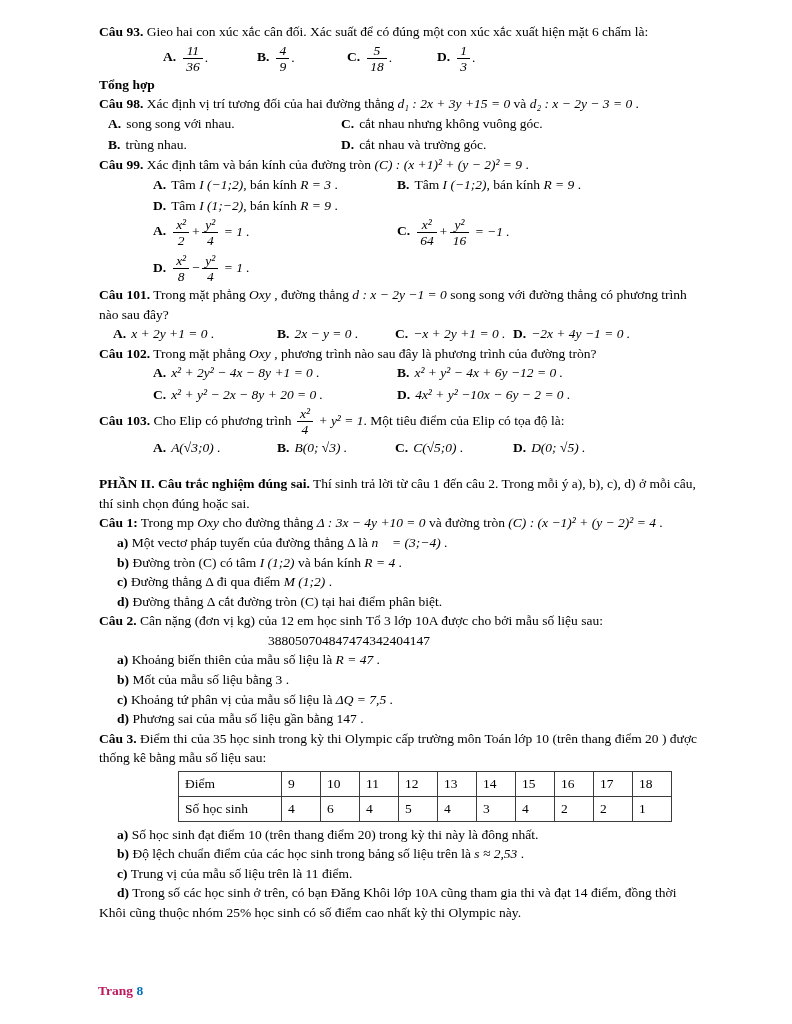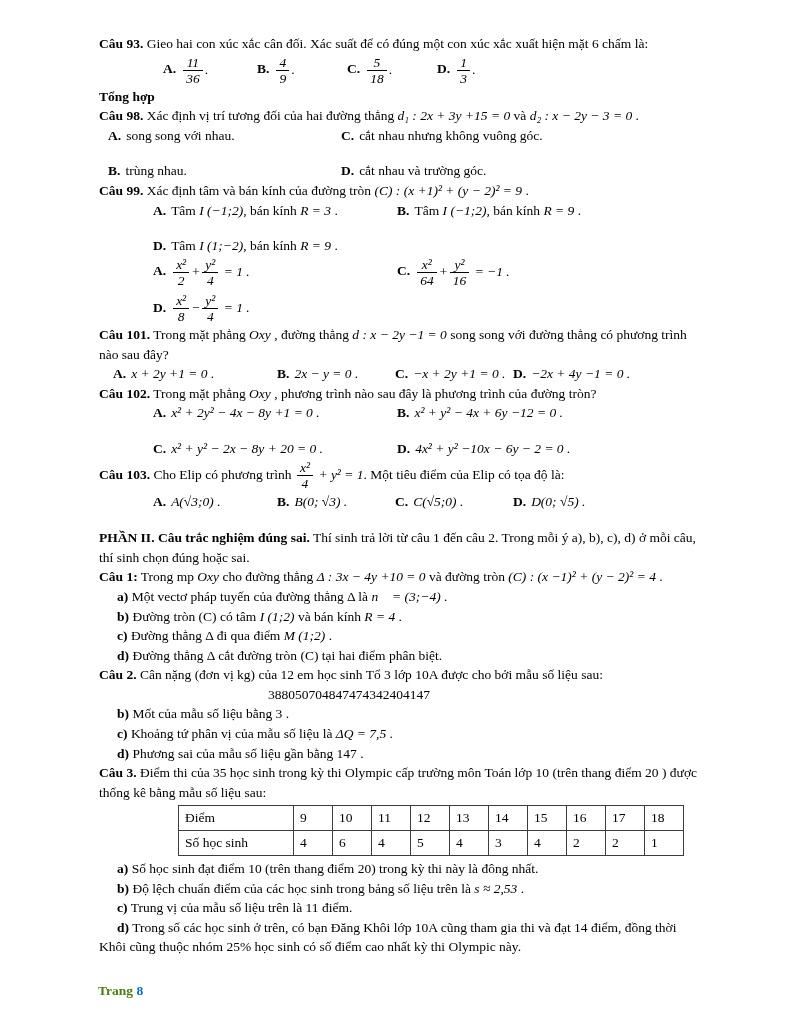--- a/index.html
+++ b/index.html
@@ -1,46 +1,46 @@
 <!DOCTYPE html>
 <html><head>
 <meta charset="utf-8">
 <style>
   *{box-sizing:border-box}
   html,body{margin:0;padding:0;background:#ffffff}
   .page{
     position:relative;width:792px;height:1024px;background:#ffffff;
     font-family:"Liberation Serif","DejaVu Serif",serif;
     font-size:13.5px;line-height:1.45;color:#000;
-    padding:34px 91px 0 99px;overflow:hidden;
+    padding:22px 91px 0 99px;overflow:hidden;
   }
   p{margin:0}
   .bold{font-weight:bold}
   .m{font-style:italic}
   .optletter{font-weight:bold;margin-right:5px}
   .frac{display:inline-flex;flex-direction:column;text-align:center;vertical-align:middle;line-height:1.12;font-style:italic;margin:1px 2px}
   .frac .fn{border-bottom:1px solid #000;padding:0 3px}
   .frac .fd{padding:0 3px}
-  .grid2{display:grid;row-gap:16px}
+  .grid2{display:grid;row-gap:2px}
   .q98opts{margin-left:9px;grid-template-columns:233px auto}
   .q99opts{margin-left:54px;grid-template-columns:244px auto}
   .q100opts{margin-left:54px;grid-template-columns:244px auto;row-gap:3px}
   .q102opts{margin-left:54px;grid-template-columns:244px auto}
   .q93opts{display:grid;margin-left:64px;grid-template-columns:94px 90px 90px auto;align-items:center}
   .q101opts{display:grid;margin-left:14px;grid-template-columns:164px 118px 118px auto}
   .q103opts{display:grid;margin-left:54px;grid-template-columns:124px 118px 118px auto}
   .sub{text-indent:18px}
   .phan2{margin-top:17px}
   .nums{display:flex;justify-content:center;width:468px;margin-left:16px}
   table.score{border-collapse:collapse;margin:3px 0 3px 79px}
   table.score td{border:1px solid #3c3c3c;height:25px;padding:1px 6px;font-size:13.5px;vertical-align:middle}
-  td.c0{width:115px}
+  td.c0{width:103px}
   td.cn{width:39px}
   .footer{position:absolute;left:98px;top:981px;font-weight:bold}
-  .red{color:#4d7c0f}
+  .red{color:#be185d}
   .blue{color:#0070c0}
 </style>
 </head>
 <body>
 
 <div class="page">
 
   <p><b class="bold">Câu 93.</b><span> Gieo hai con xúc xắc cân đối. Xác suất để có đúng một con xúc xắc xuất hiện mặt 6 chấm là:</span></p>
   <div class="q93opts">
     <span><b class="optletter">A.</b><span class="frac">
@@ -145,20 +145,21 @@
     <span>70</span>
     <span>48</span>
     <span>47</span>
     <span>47</span>
     <span>43</span>
     <span>42</span>
     <span>40</span>
     <span>41</span>
     <span>47</span>
   </div>
+  <p class="sub"><b class="bold">a)</b><span> Khoảng biến thiên của mẫu số liệu là </span><span class="m">R = 47</span><span> .</span></p>
   <p class="sub"><b class="bold">b)</b><span> Mốt của mẫu số liệu bằng 3 .</span></p>
   <p class="sub"><b class="bold">c)</b><span> Khoảng tứ phân vị của mẫu số liệu là </span><span class="m">ΔQ = 7,5</span><span> .</span></p>
   <p class="sub"><b class="bold">d)</b><span> Phương sai của mẫu số liệu gần bằng 147 .</span></p>
 
   <p><b class="bold">Câu 3.</b><span> Điểm thi của 35 học sinh trong kỳ thi Olympic cấp trường môn Toán lớp 10 (trên thang điểm 20 ) được thống kê bằng mẫu số liệu sau:</span></p>
   <table class="score">
     <tbody>
         <tr>
       <td class="c0">Điểm</td>
       <td class="cn">9</td>

